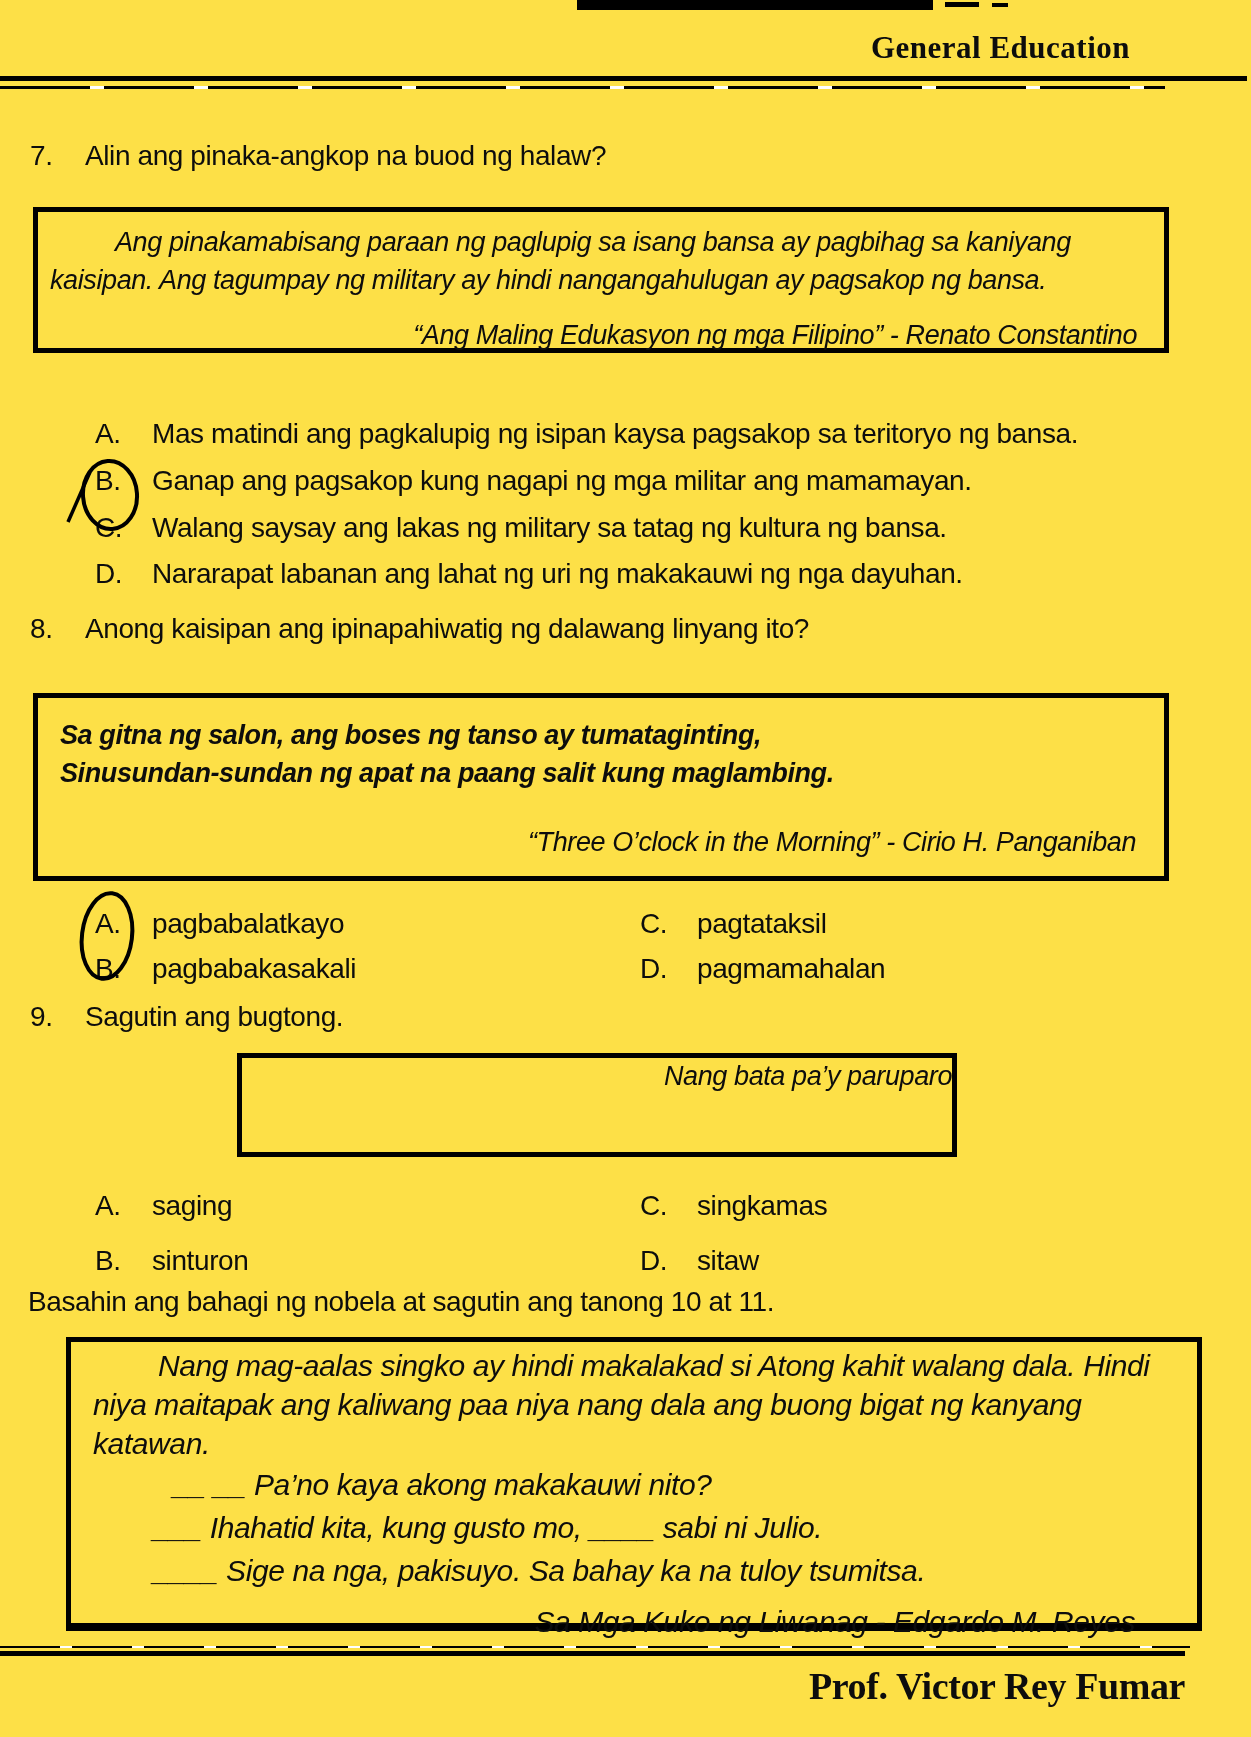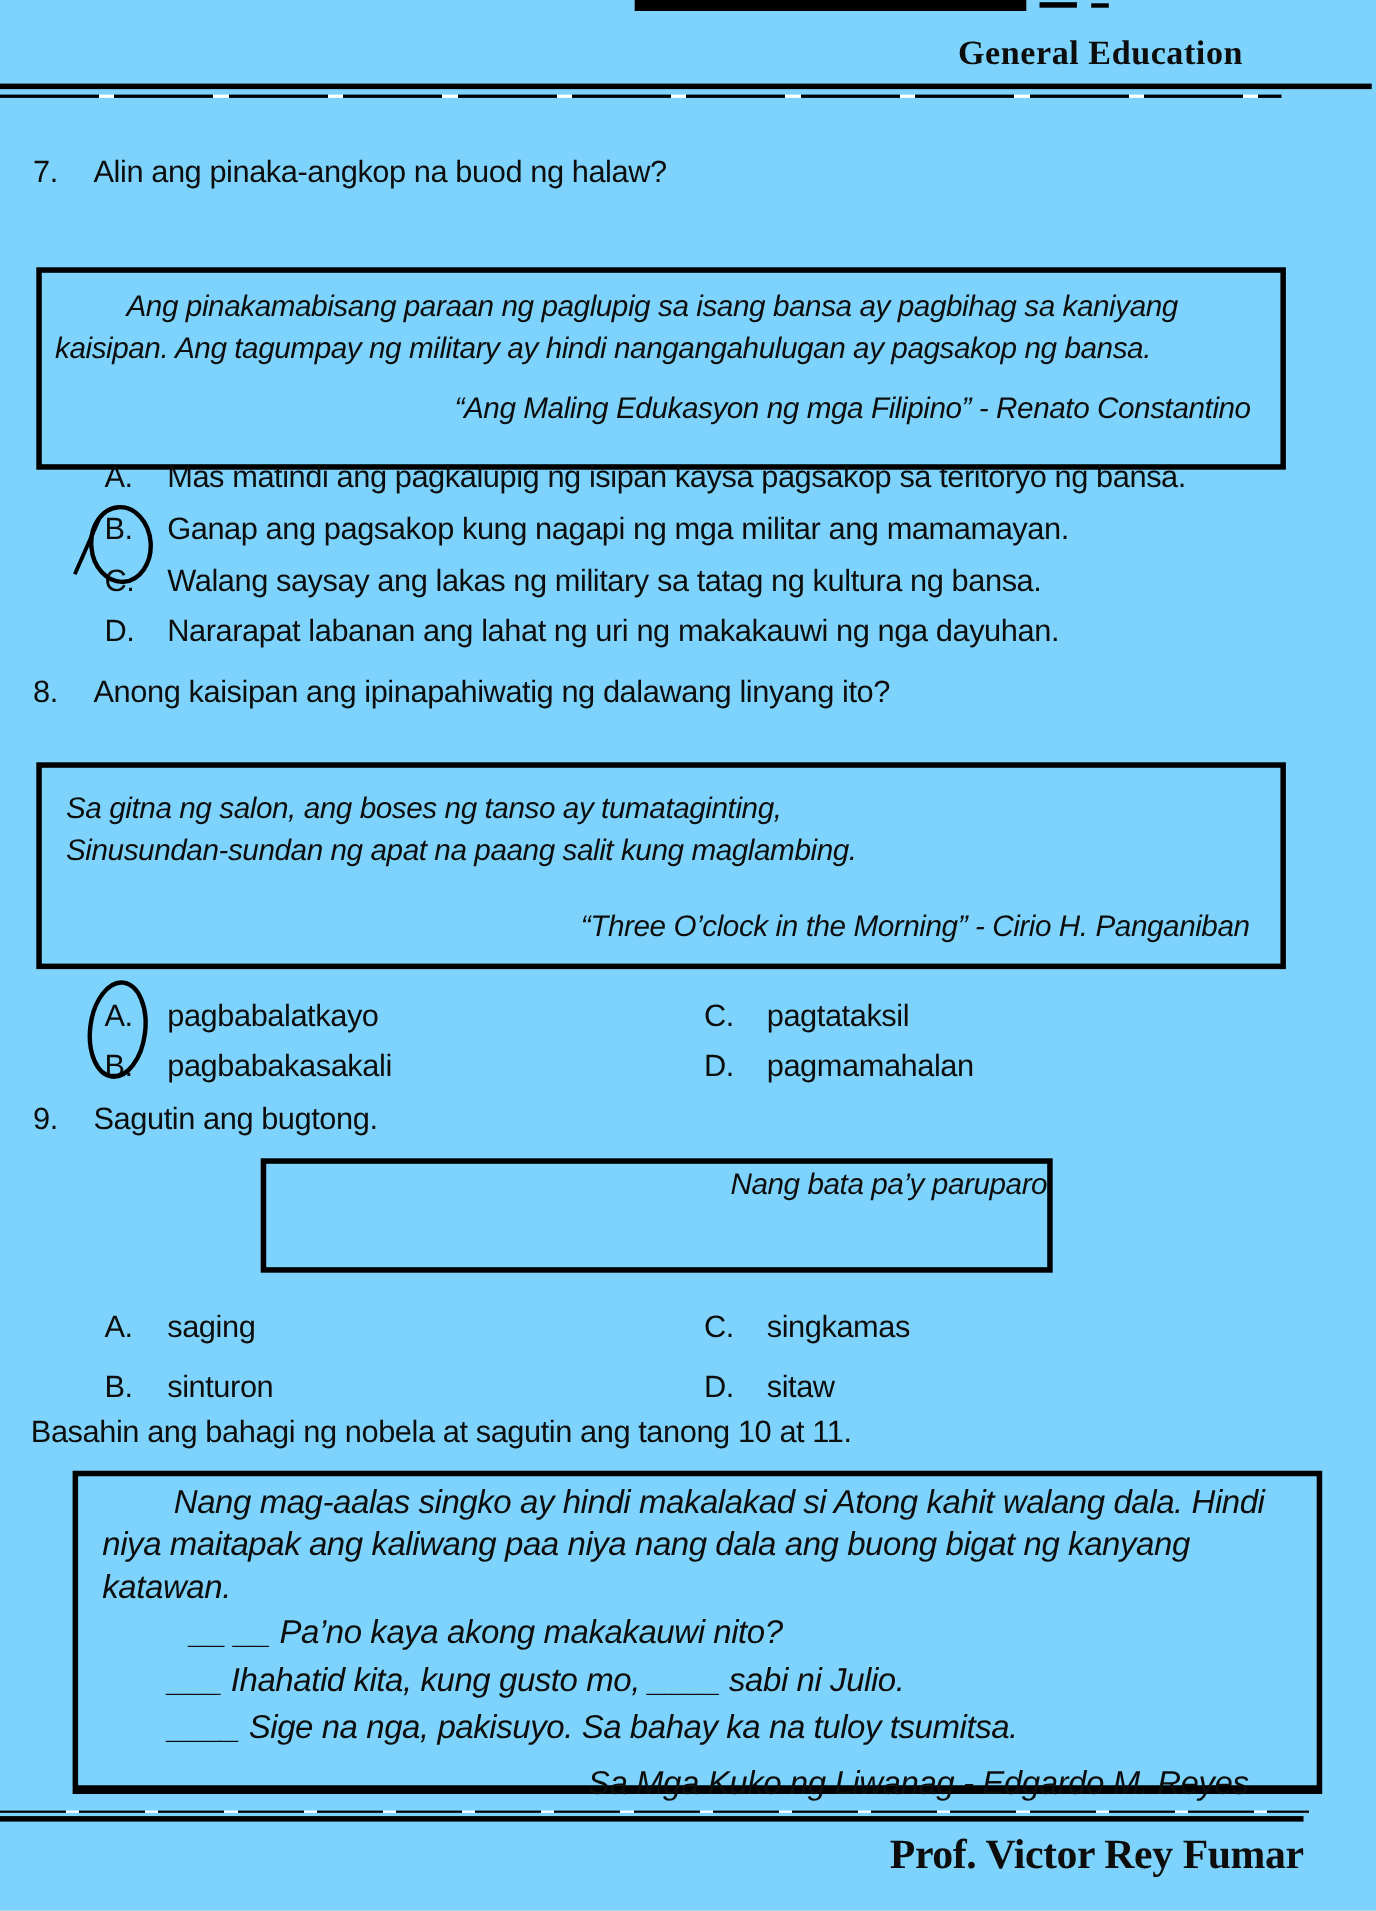--- a/index.html
+++ b/index.html
@@ -1,19 +1,19 @@
 <!DOCTYPE html>
 <html><head>
 <meta charset="utf-8">
 <style>
   html,body{margin:0;padding:0;background:#e8e8e8;}
   .page{
     position:relative;
     width:1251px;height:1737px;
-    background:#7dd3fc;
+    background:#fde047;
     font-family:"Liberation Sans", sans-serif;
     color:#0d0d0d;
     overflow:hidden;
     letter-spacing:-0.4px;
   }
   
   .top-bar{position:absolute;left:577px;top:0;width:356px;height:10px;background:#000;}
   .top-dash1{position:absolute;left:945px;top:2px;width:34px;height:5px;background:#000;}
   .top-dash2{position:absolute;left:992px;top:3px;width:16px;height:4px;background:#000;}
   .header-title{
@@ -28,21 +28,21 @@
   .qrow{position:absolute;left:30px;display:flex;font-size:28px;}
   .qrow .qnum{width:55px;flex:0 0 55px;}
   .qbox{
     position:absolute;
     border:5px solid #000;
     box-sizing:border-box;
     font-style:italic;
     font-size:27px;
   }
   .qbox .para{margin:0;padding:0;line-height:38px;text-indent:65px;text-align:left;}
-  .qbox .pline{line-height:38px;}
+  .qbox .pline{line-height:38px;font-weight:bold;}
   .attr{text-align:right;line-height:36px;}
   .opt-row{position:absolute;display:flex;font-size:28px;}
   .opt-row .letter{width:57px;flex:0 0 57px;}
   .opt-col2{position:absolute;display:flex;font-size:28px;}
   .opt-col2 .letter{width:57px;flex:0 0 57px;}
   .riddle-box{
     position:absolute;left:237px;top:1053px;width:720px;height:104px;
     border:5px solid #000;box-sizing:border-box;
     font-style:italic;font-size:27px;text-align:right;
     line-height:37px;
@@ -78,21 +78,21 @@
 
   <div class="header-title">General Education</div>
   <div class="rule-top-a"></div>
   <div class="rule-top-b"></div>
 
   <div class="qrow" style="top:140px;">
     <span class="qnum">7.</span>
     <span>Alin ang pinaka-angkop na buod ng halaw?</span>
   </div>
 
-  <div class="qbox" style="left:33px;top:207px;width:1136px;height:184px;padding:11px 22px 0 12px;margin-top:36px;">
+  <div class="qbox" style="left:33px;top:207px;width:1136px;height:146px;padding:11px 22px 0 12px;">
     <p class="para">Ang pinakamabisang paraan ng paglupig sa isang bansa ay pagbihag sa kaniyang kaisipan. Ang tagumpay ng military ay hindi nangangahulugan ay pagsakop ng bansa.</p>
     <div class="attr" style="margin-top:18px;margin-right:5px;">“Ang Maling Edukasyon ng mga Filipino” - Renato Constantino</div>
   </div>
 
   <div class="opt-row" style="left:95px;top:418px;">
     <span class="letter">A.</span>
     <span>Mas matindi ang pagkalupig ng isipan kaysa pagsakop sa teritoryo ng bansa.</span>
   </div>
   <div class="opt-row" style="left:95px;top:465px;">
     <span class="letter">B.</span>

